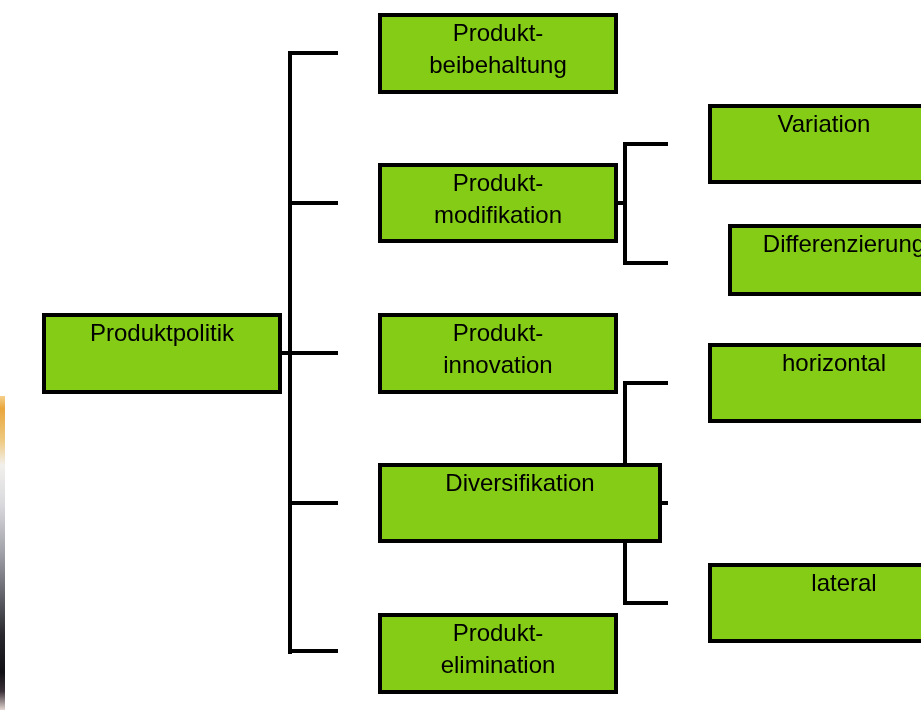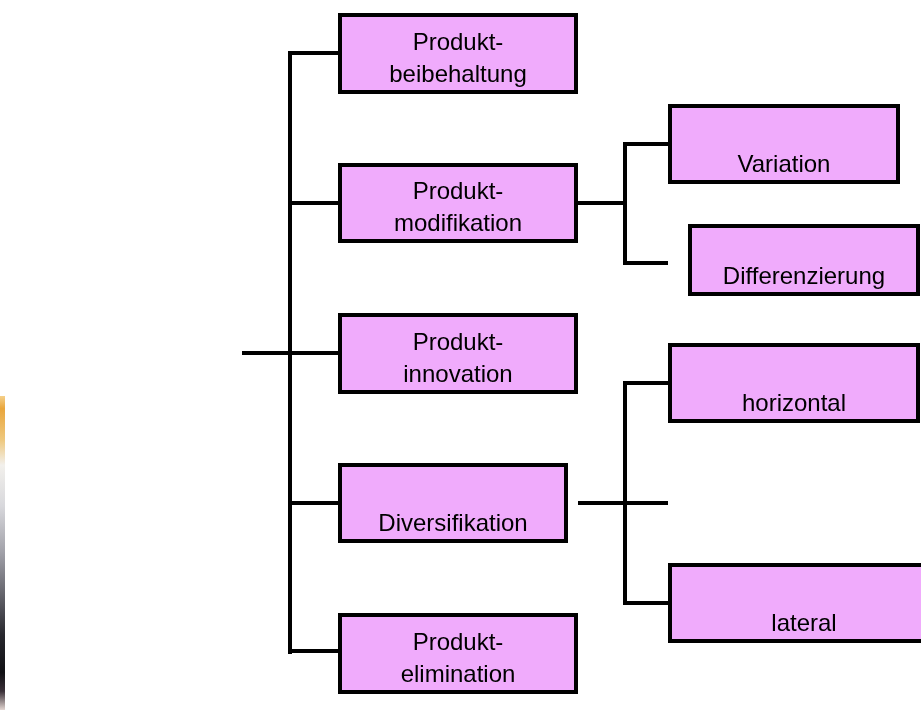--- a/index.html
+++ b/index.html
@@ -11,26 +11,27 @@
     position: relative;
     width: 921px;
     height: 710px;
     background: #ffffff;
     overflow: hidden;
     font-family: "Liberation Sans", sans-serif;
   }
   .box {
     position: absolute;
     box-sizing: border-box;
-    background: #f0abfc;
+    background: #84cc16;
     border: 4px solid #000000;
     display: flex;
-    align-items: flex-end;
+    align-items: flex-start;
     justify-content: center;
     text-align: center;
+    margin-left: 40px;
   }
   .box .label {
     display: block;
     white-space: pre-line;
     font-size: 24px;
     line-height: 32px;
     color: #000000;
   }
   .hline, .vline {
     position: absolute;
@@ -62,34 +63,37 @@
   <div class="vline" style="left:623px; top:142px; height:123px;"></div>
   <div class="hline" style="left:623px; top:142px; width:45px;"></div>
   <div class="hline" style="left:623px; top:261px; width:45px;"></div>
 
   <div class="hline" style="left:578px; top:501px; width:49px;"></div>
   <div class="vline" style="left:623px; top:381px; height:224px;"></div>
   <div class="hline" style="left:623px; top:381px; width:45px;"></div>
   <div class="hline" style="left:623px; top:501px; width:45px;"></div>
   <div class="hline" style="left:623px; top:601px; width:45px;"></div>
 
+  <div class="box" style="left:2px; top:313px; width:240px; height:81px;">
+    <span class="label">Produktpolitik</span>
+  </div>
 
   <div class="box" style="left:338px; top:13px; width:240px; height:81px;">
     <span class="label">Produkt-
 beibehaltung</span>
   </div>
   <div class="box" style="left:338px; top:163px; width:240px; height:80px;">
     <span class="label">Produkt-
 modifikation</span>
   </div>
   <div class="box" style="left:338px; top:313px; width:240px; height:81px;">
     <span class="label">Produkt-
 innovation</span>
   </div>
-  <div class="box" style="left:338px; top:463px; width:230px; height:80px;">
+  <div class="box" style="left:338px; top:463px; width:284px; height:80px;">
     <span class="label">Diversifikation</span>
   </div>
   <div class="box" style="left:338px; top:613px; width:240px; height:81px;">
     <span class="label">Produkt-
 elimination</span>
   </div>
 
   <div class="box" style="left:668px; top:104px; width:232px; height:80px;">
     <span class="label">Variation</span>
   </div>

